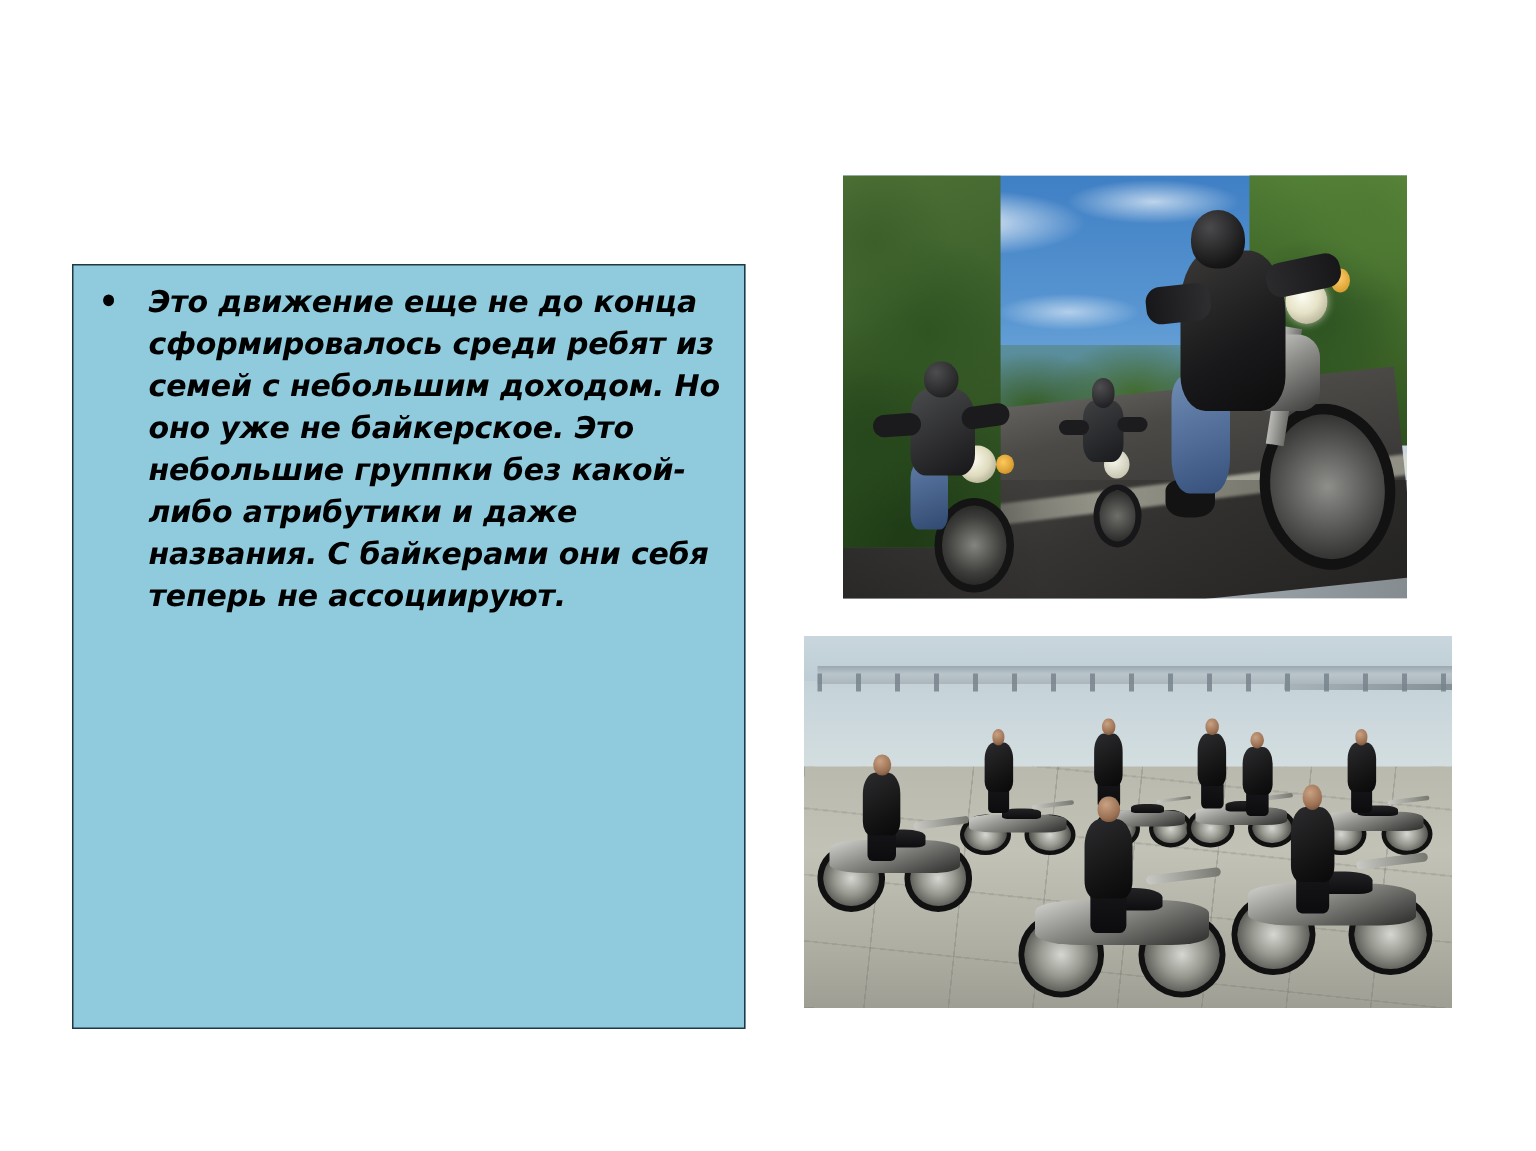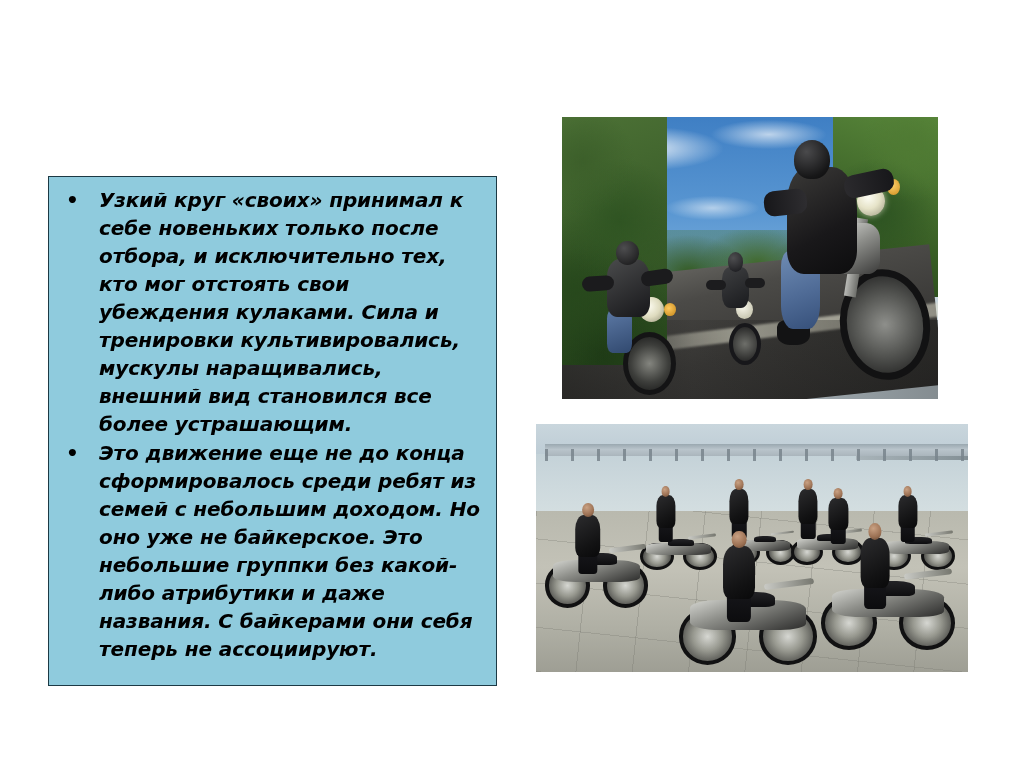--- a/index.html
+++ b/index.html
@@ -395,21 +395,20 @@
 </head>
 <body>
 
 <div class="slide">
 
 
   <div class="text-box">
     <ul class="bullet-list">
       <li class="bullet-item">
         <span class="bullet-marker">•</span>
-        <span class="bullet-text">Узкий круг «своих» принимал к себе новеньких только после отбора, и исключительно тех, кто мог отстоять свои убеждения кулаками. Сила и тренировки культивировались, мускулы наращивались, внешний вид становился все более устрашающим.</span>
       </li>
       <li class="bullet-item">
         <span class="bullet-marker">•</span>
         <span class="bullet-text">Это движение еще не до конца сформировалось среди ребят из семей с небольшим доходом. Но оно уже не байкерское. Это небольшие группки без какой-либо атрибутики и даже названия. С байкерами они себя теперь не ассоциируют.</span>
       </li>
     </ul>
   </div>
 
   <div class="photo photo-top">
     <div class="photo-inner">

